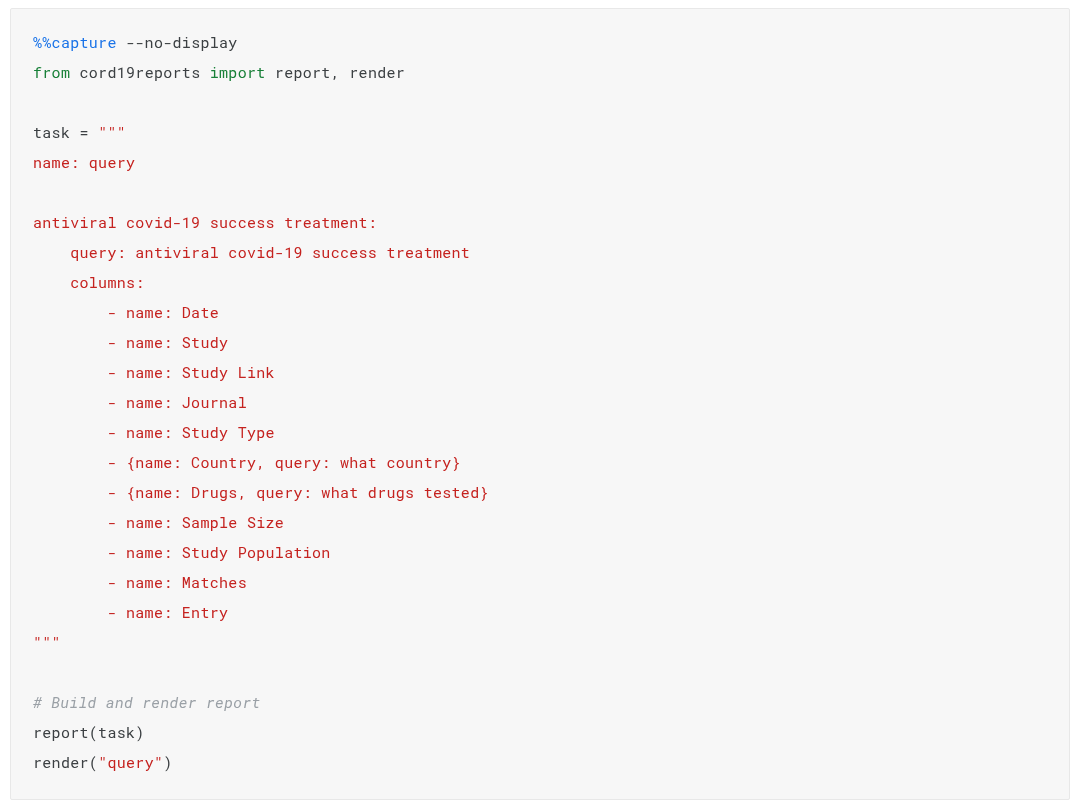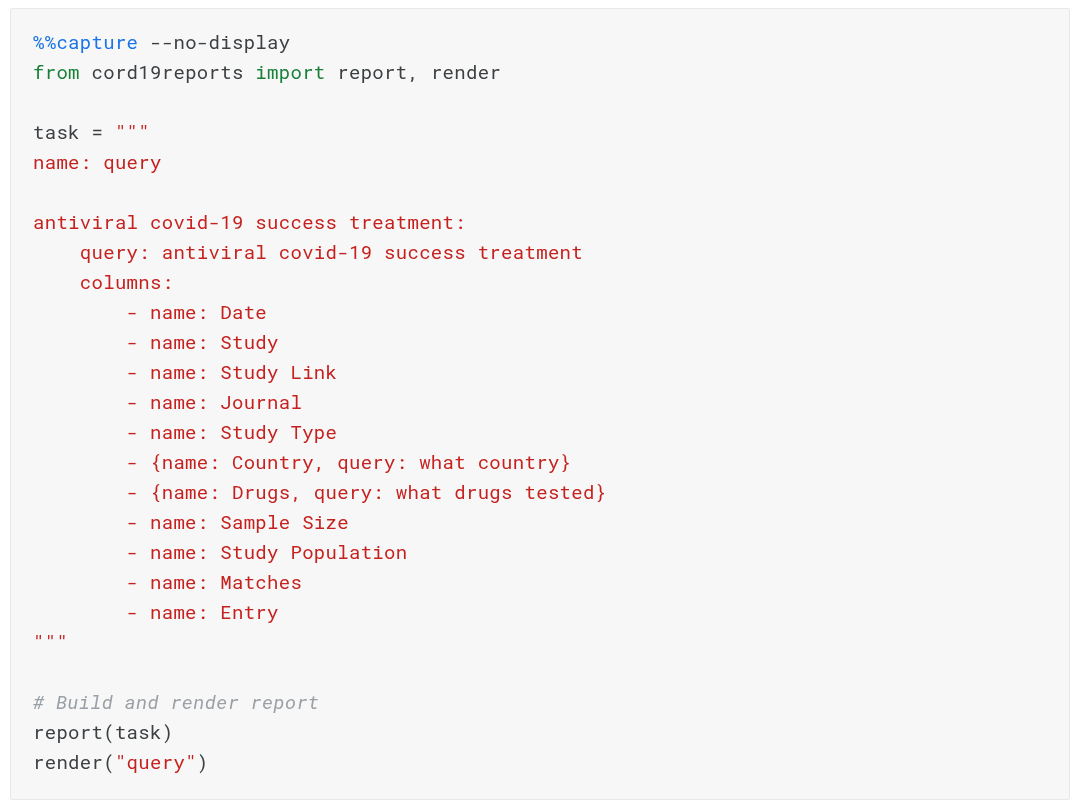--- a/index.html
+++ b/index.html
@@ -11,21 +11,21 @@
     overflow: hidden;
   }
   .cell {
     box-sizing: border-box;
     border: 1px solid #e8e8e8;
     background: #f7f7f7;
     border-radius: 2px;
     padding: 18px 22px 22px 22px;
     margin: 8px 10px 10px 10px;
     font-family: "Roboto Mono", ui-monospace, SFMono-Regular, Menlo, Consolas, monospace;
-    font-size: 19px;
+    font-size: 15px;
     line-height: 30px;
     color: #3C4043;
     letter-spacing: 0.3px;
     white-space: pre;
   }
   .tok-magic { color: #1A73E8; }
   .tok-kw    { color: #188038; }
   .tok-plain { color: #3C4043; }
   .tok-op    { color: #3C4043; }
   .tok-str   { color: #C5221F; }

